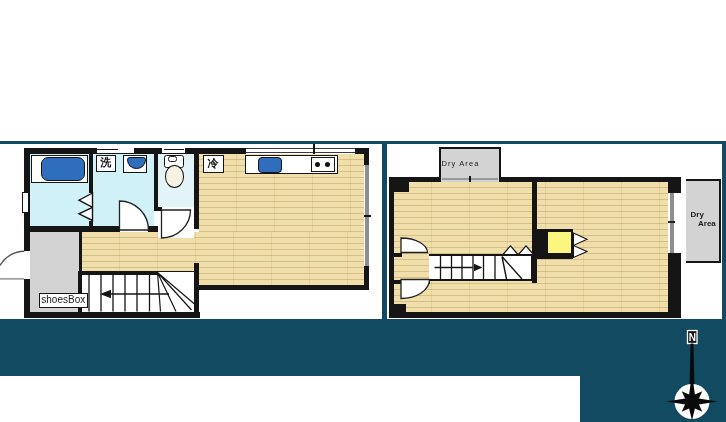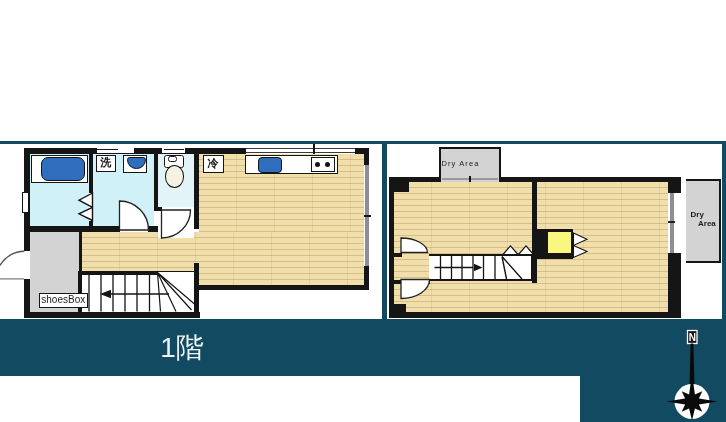--- a/index.html
+++ b/index.html
@@ -23,21 +23,20 @@
 <div class="abs teal" style="left:0;top:140.5px;width:726px;height:3px;"></div>
 
 <div class="abs teal" style="left:381.5px;top:140.5px;width:5px;height:179px;"></div>
 
 <div class="abs teal" style="left:721.5px;top:140.5px;width:4.5px;height:179px;"></div>
 
 <div class="abs teal" style="left:0;top:318.5px;width:726px;height:57px;"></div>
 
 <div class="abs teal" style="left:579.5px;top:375.5px;width:146.5px;height:46.5px;"></div>
 
-<div class="txt" style="left:132px;top:333px;width:100px;text-align:center;font-size:28px;line-height:29px;color:#eef3f5;">1階</div>
 
 
 <div class="cyan" style="left:29.5px;top:153.5px;width:59px;height:72.5px;"></div>
 
 <div class="cyan" style="left:92.5px;top:153.5px;width:61px;height:72.5px;"></div>
 
 <div class="abs" style="left:157.5px;top:153.5px;width:36.5px;height:53px;background:#e3f4f8;"></div>
 
 <div class="tan" style="left:198.5px;top:153.5px;width:165px;height:131px;"></div>
 

